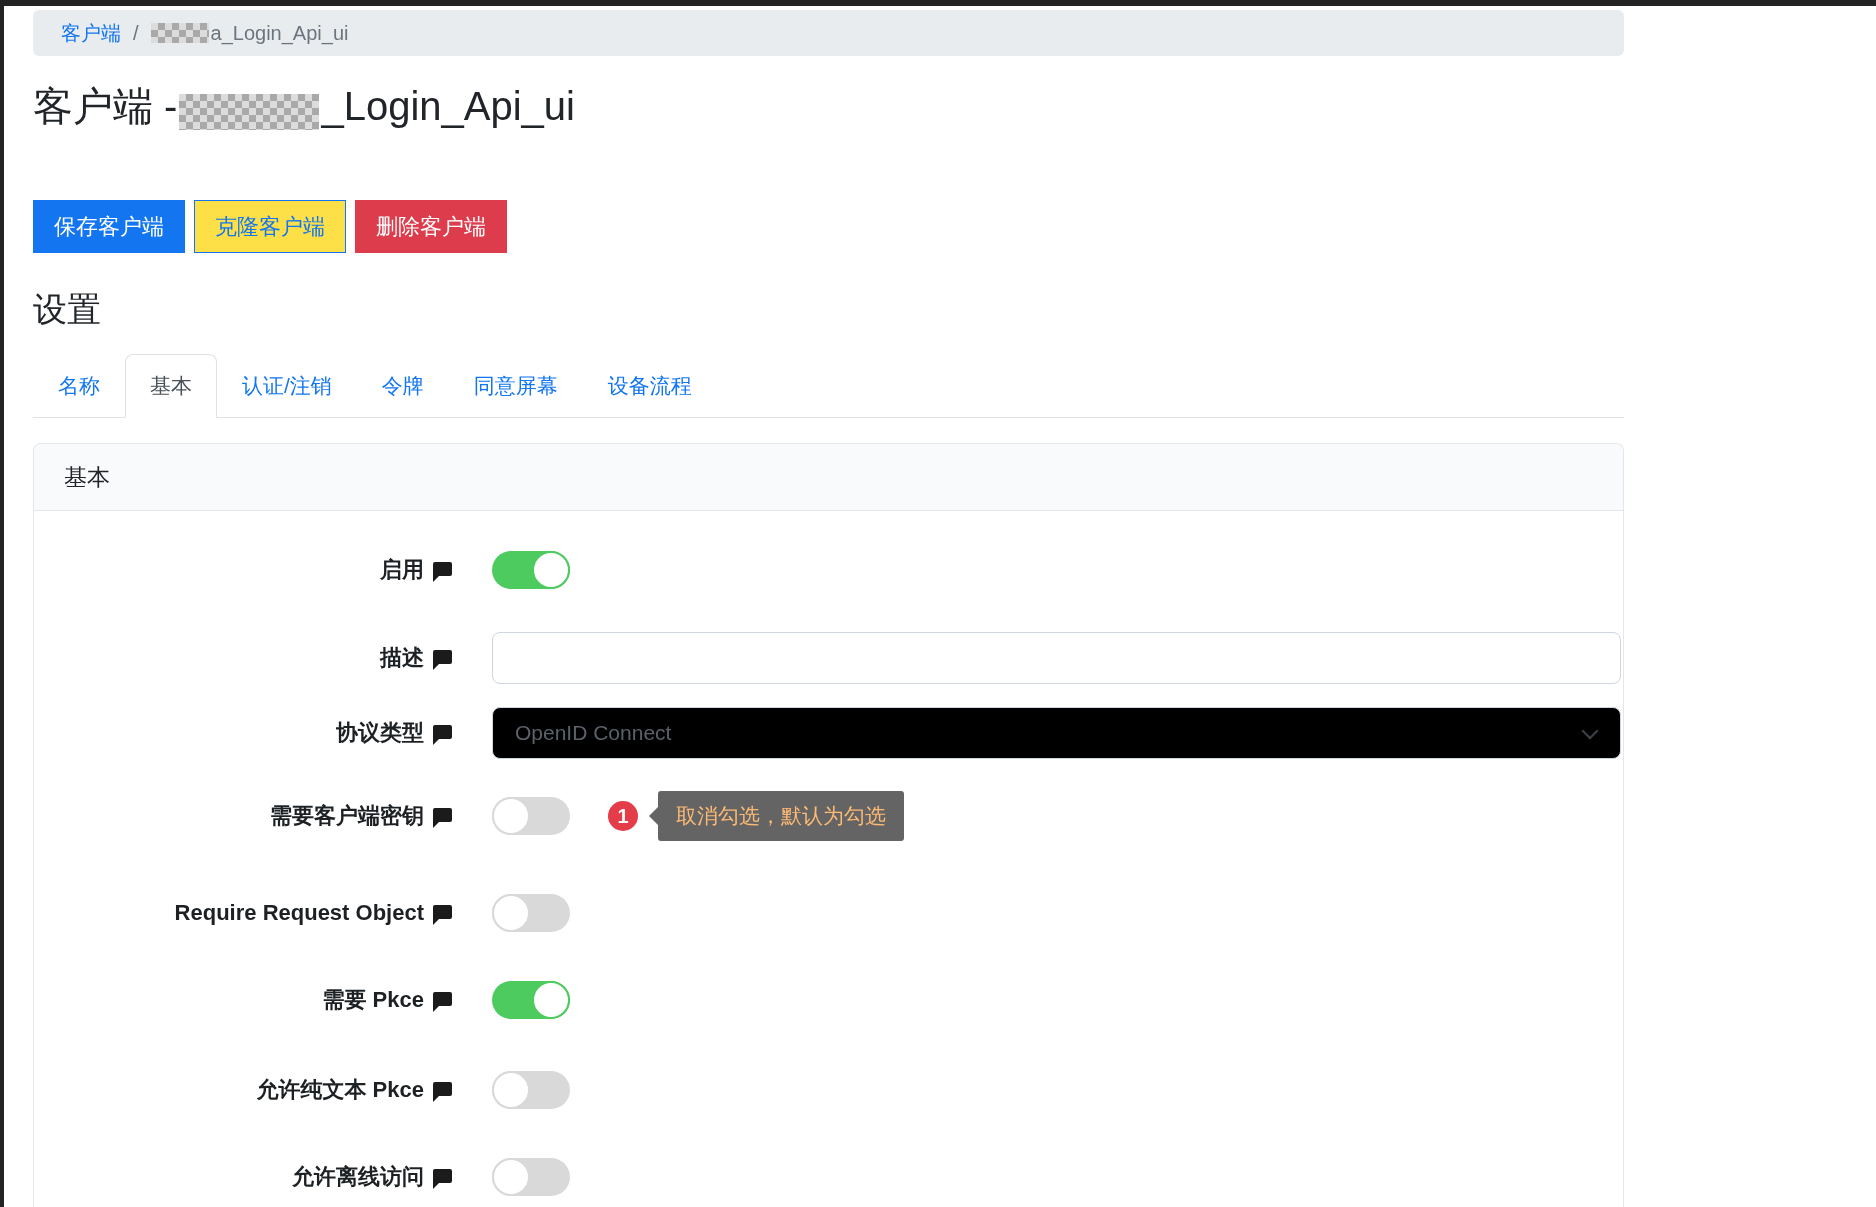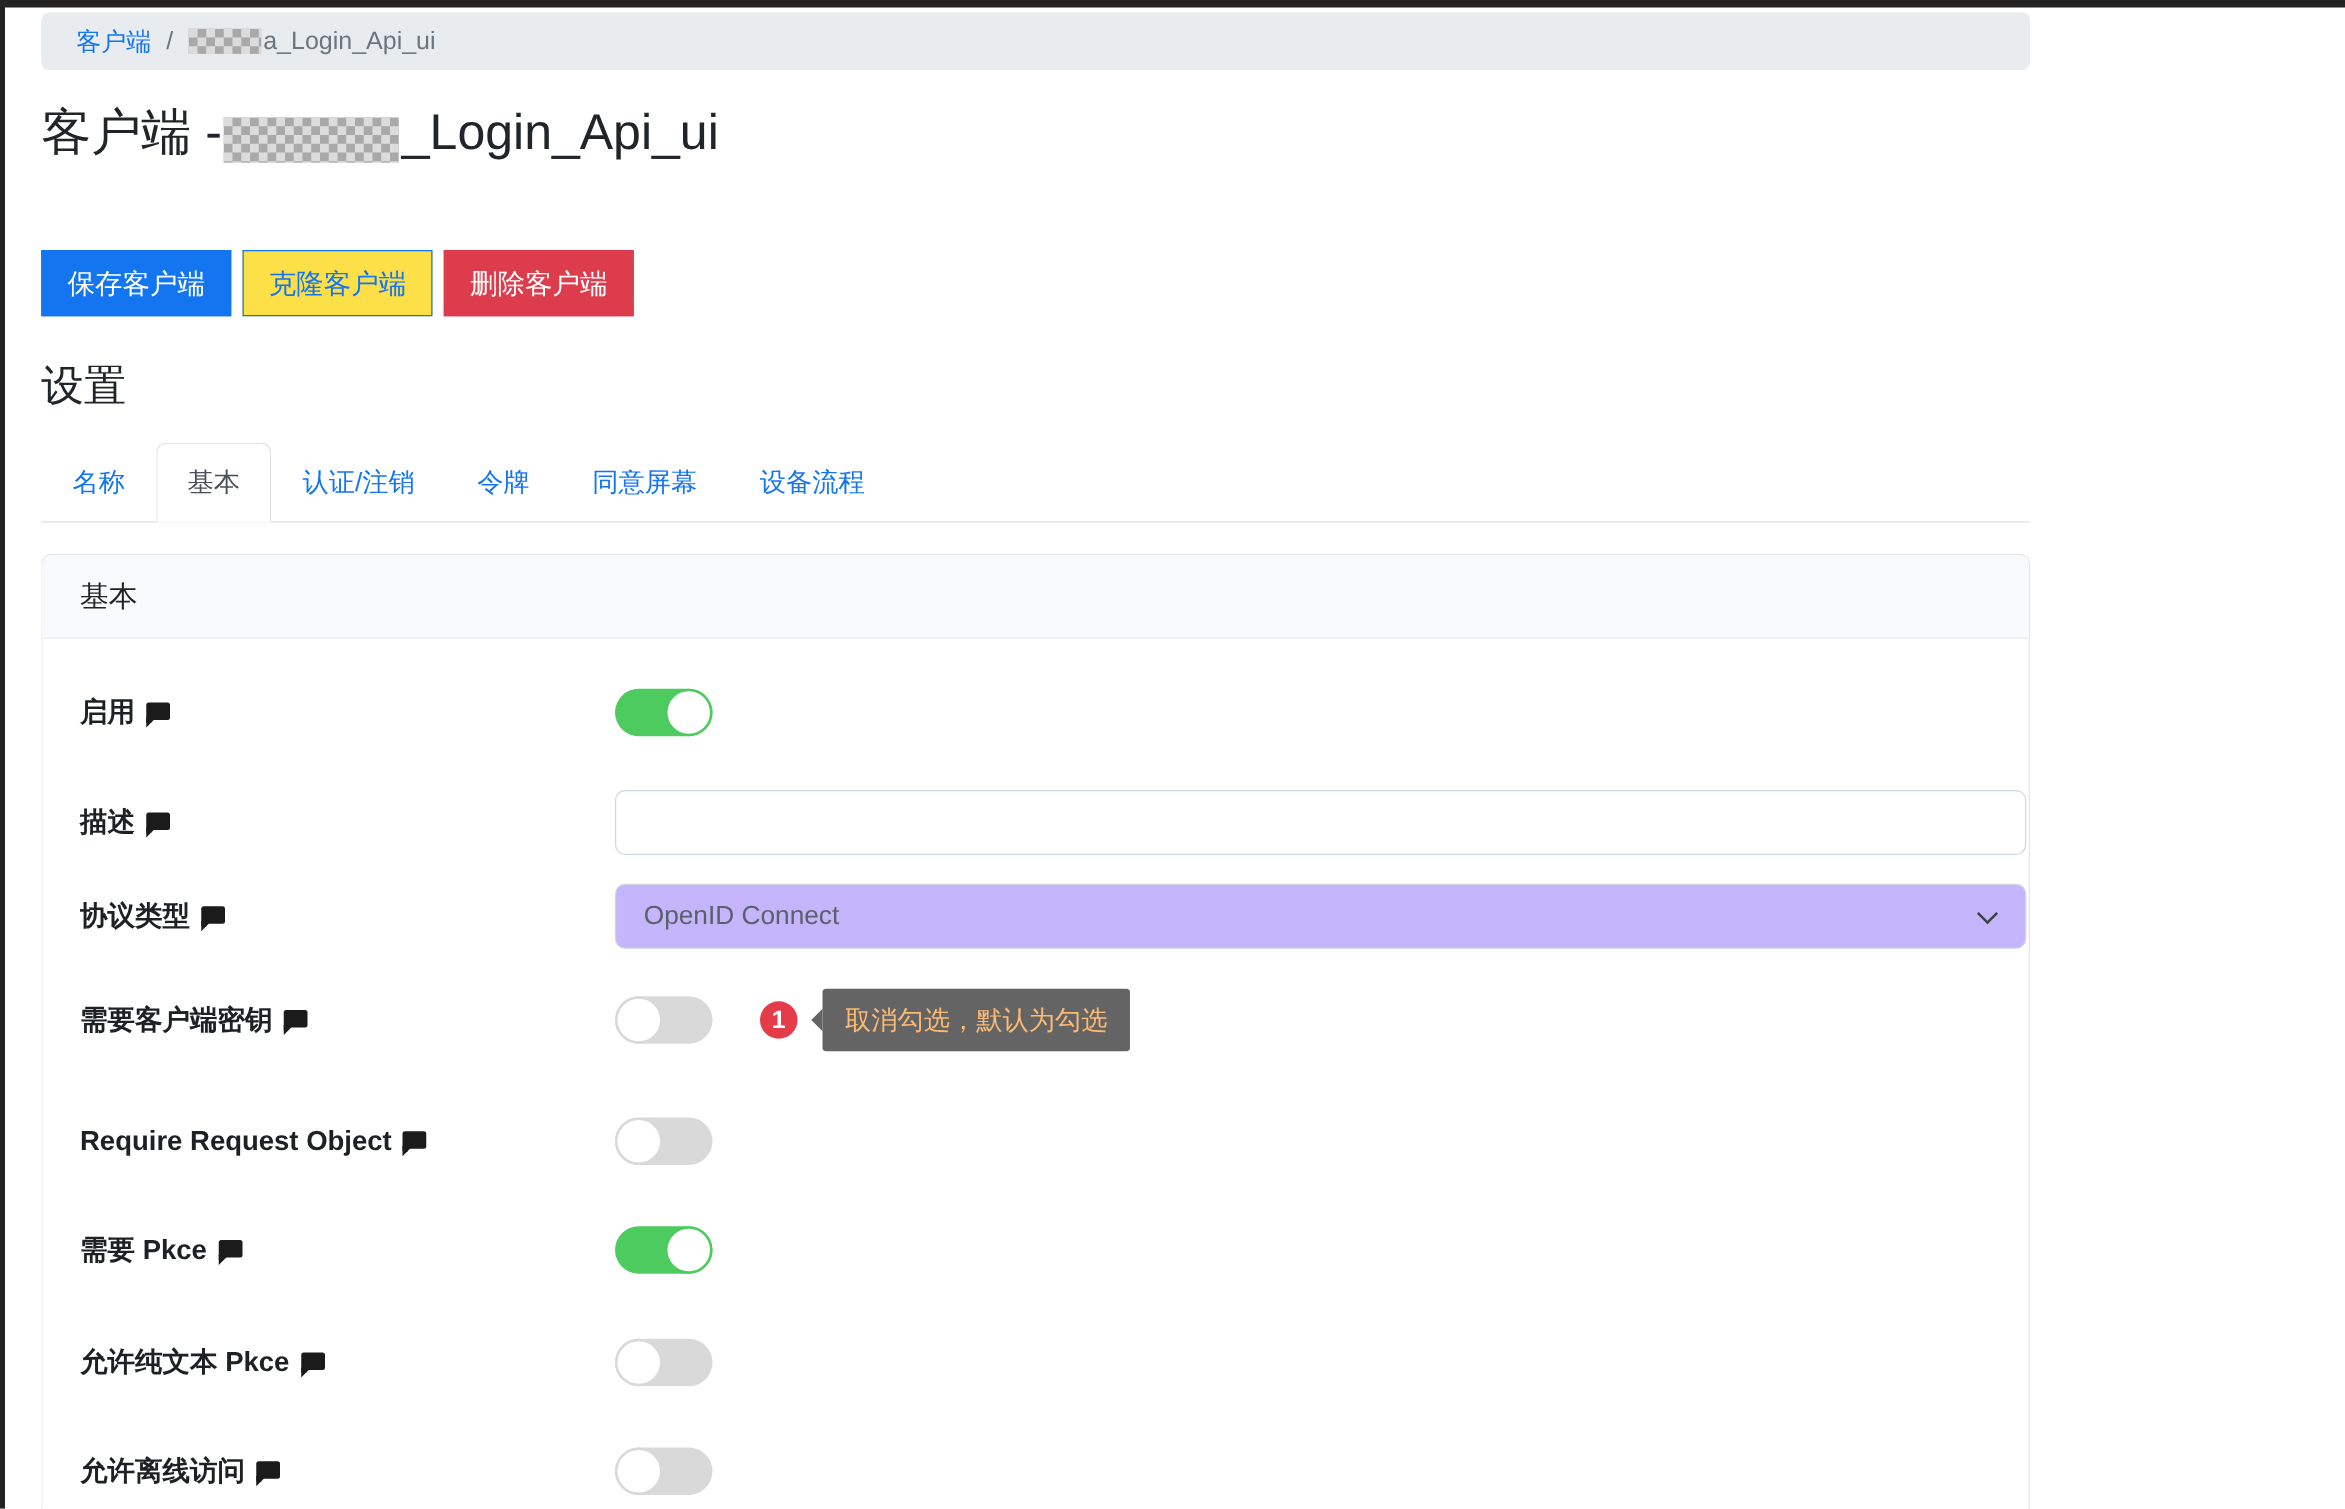--- a/index.html
+++ b/index.html
@@ -51,21 +51,21 @@
   .card { margin-top: 25px; border: 1px solid #e3e7eb; border-radius: 8px 8px 0 0; border-bottom: none; }
   .card-header { height: 67px; background: #f9fafb; border-bottom: 1px solid #e3e7eb;
                  border-radius: 8px 8px 0 0; display: flex; align-items: center; padding: 0 30px;
                  font-size: 23px; color: #212529; }
   .card-body { padding: 40px 30px 20px 30px; }
 
   
   .form-row { display: flex; align-items: center; }
   .mb43{margin-bottom:43px} .mb23{margin-bottom:23px} .mb32{margin-bottom:32px}
   .mb53{margin-bottom:53px} .mb49{margin-bottom:49px} .mb52{margin-bottom:52px}
-  .label-col { width: 400px; flex: 0 0 400px; display: flex; justify-content: flex-start; align-items: center;
+  .label-col { width: 400px; flex: 0 0 400px; display: flex; justify-content: flex-end; align-items: center;
                padding-right: 12px; }
   .label-col label { font-size: 22px; font-weight: 700; color: #1d2124; display: inline-flex;
                      align-items: center; text-align: right; }
   .control-col { flex: 1 1 auto; margin-left: 28px; display: flex; align-items: center; }
 
   
   .comment-icon { position: relative; display: inline-block; width: 19px; height: 14px; background: #1b1b1b;
                   border-radius: 2px; margin-left: 9px; margin-top: -2px; cursor: pointer; }
   .comment-icon::after { content: ""; position: absolute; left: 0; bottom: -6px; width: 0; height: 0;
                          border: 4px solid transparent; border-top-color: #1b1b1b; border-left-color: #1b1b1b; }
@@ -76,21 +76,21 @@
   .switch .knob { position: absolute; top: 0; left: 0; width: 38px; height: 38px; border-radius: 50%;
                   background: #fff; border: 2px solid #d9d9d9; }
   .switch.on { background: #4ecb5f; }
   .switch.on .knob { left: auto; right: 0; border-color: #4ecb5f; }
 
   
   .text-input { width: 1129px; height: 52px; border: 1px solid #cfd6dd; border-radius: 8px;
                 font-family: inherit; font-size: 21px; color: #495057; padding: 0 20px; outline: none; }
 
   
-  .select { width: 1129px; height: 52px; border: 1px solid #cfd6dd; border-radius: 8px; background: #c4b5fd;
+  .select { width: 1129px; height: 52px; border: 1px solid #cfd6dd; border-radius: 8px; background: #000000;
             display: flex; align-items: center; padding: 0 22px; cursor: pointer; position: relative; }
   .select-value { font-size: 21px; color: #5a6169; }
   .chevron { position: absolute; right: 24px; top: 17px; width: 12px; height: 12px;
              border-right: 2px solid #3c4248; border-bottom: 2px solid #3c4248; transform: rotate(45deg); }
 
   
   .count-badge { width: 30px; height: 30px; border-radius: 50%; background: #e53c4a; color: #fff;
                  font-size: 20px; font-weight: 700; display: inline-flex; align-items: center;
                  justify-content: center; margin-left: 38px; cursor: pointer; flex: 0 0 30px; }
   .tooltip { position: relative; margin-left: 20px; height: 50px; background: #646464; color: #fdba74;

